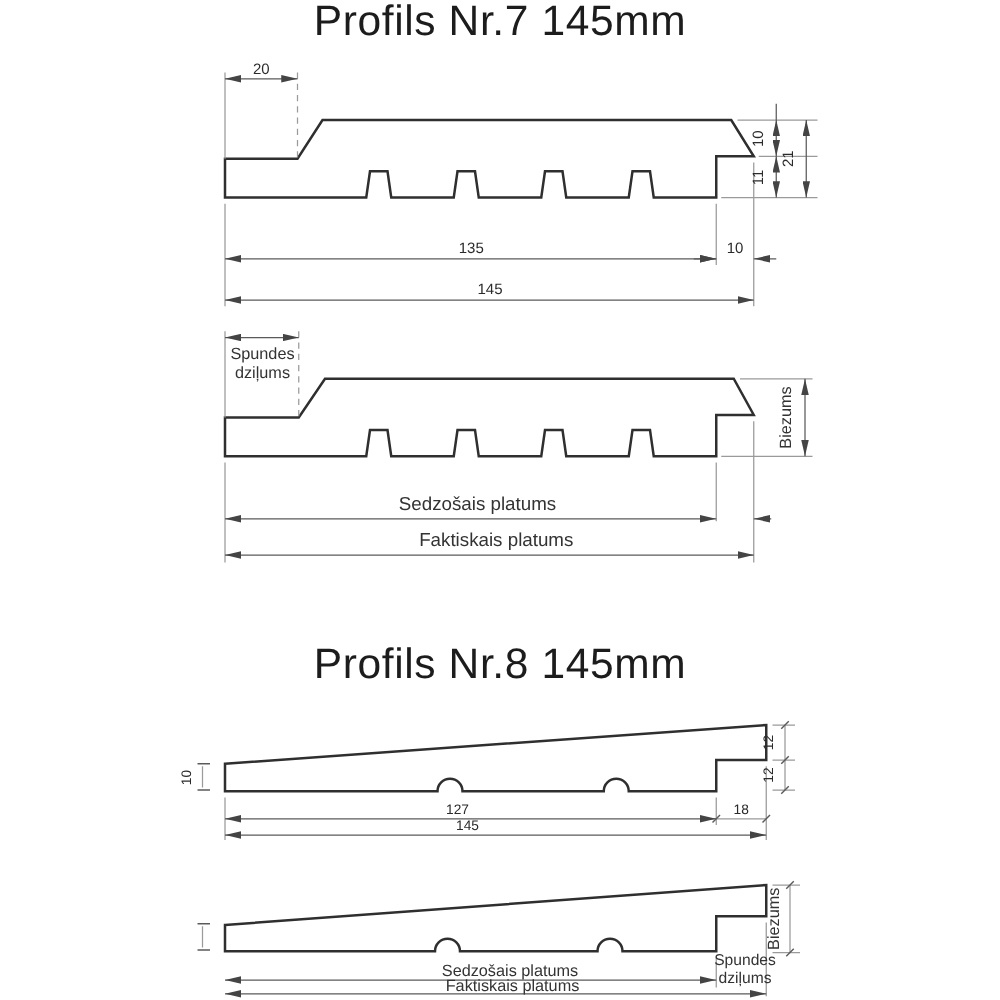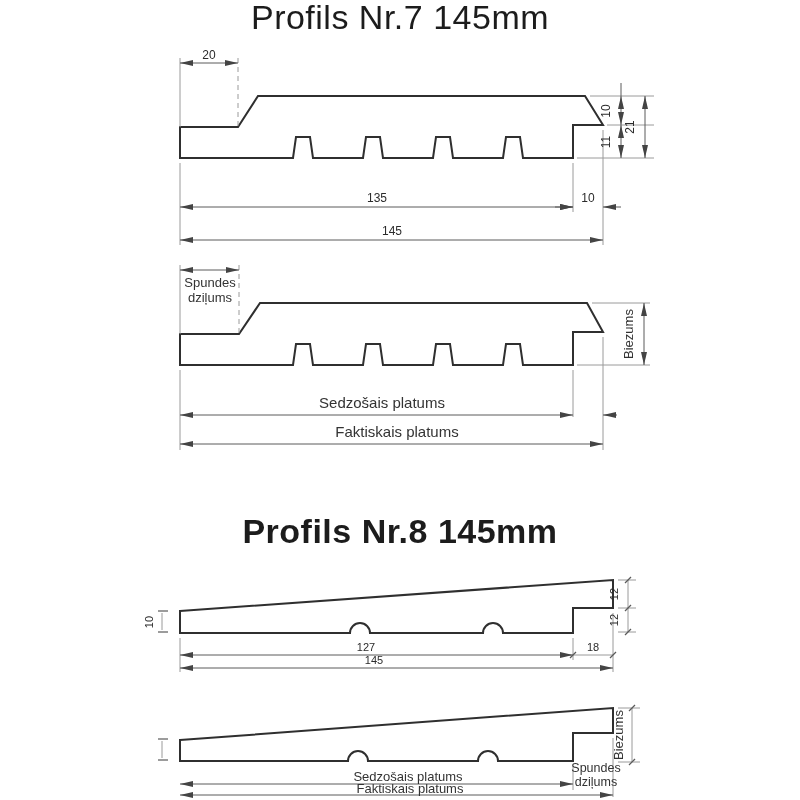--- a/index.html
+++ b/index.html
@@ -5,21 +5,21 @@
   html,body{margin:0;padding:0;background:#ffffff;}
   .page{
     position:relative;width:654px;height:800px;background:#ffffff;overflow:hidden;
     font-family:"Liberation Sans", sans-serif;
   }
   .title{
     position:absolute;left:0;width:800px;text-align:center;
     font-size:34px;font-weight:500;color:#1c1c1c;letter-spacing:0.5px;
   }
   #title7{top:-2px;}
-  #title8{top:512px;font-weight:bold;}
+  #title8{top:512px;}
   .drw{position:absolute;}
   #d1{left:140px;top:45px;}
   #d2{left:140px;top:255px;}
   #d3{left:140px;top:572px;}
   #d4{left:140px;top:700px;}
   svg text{fill:#2b2b2b;}
   .num{font-size:12px;}
   .numS{font-size:11px;}
   .lab{font-size:15px;fill:#333333;}
   .labS{font-size:12.5px;fill:#333333;}

